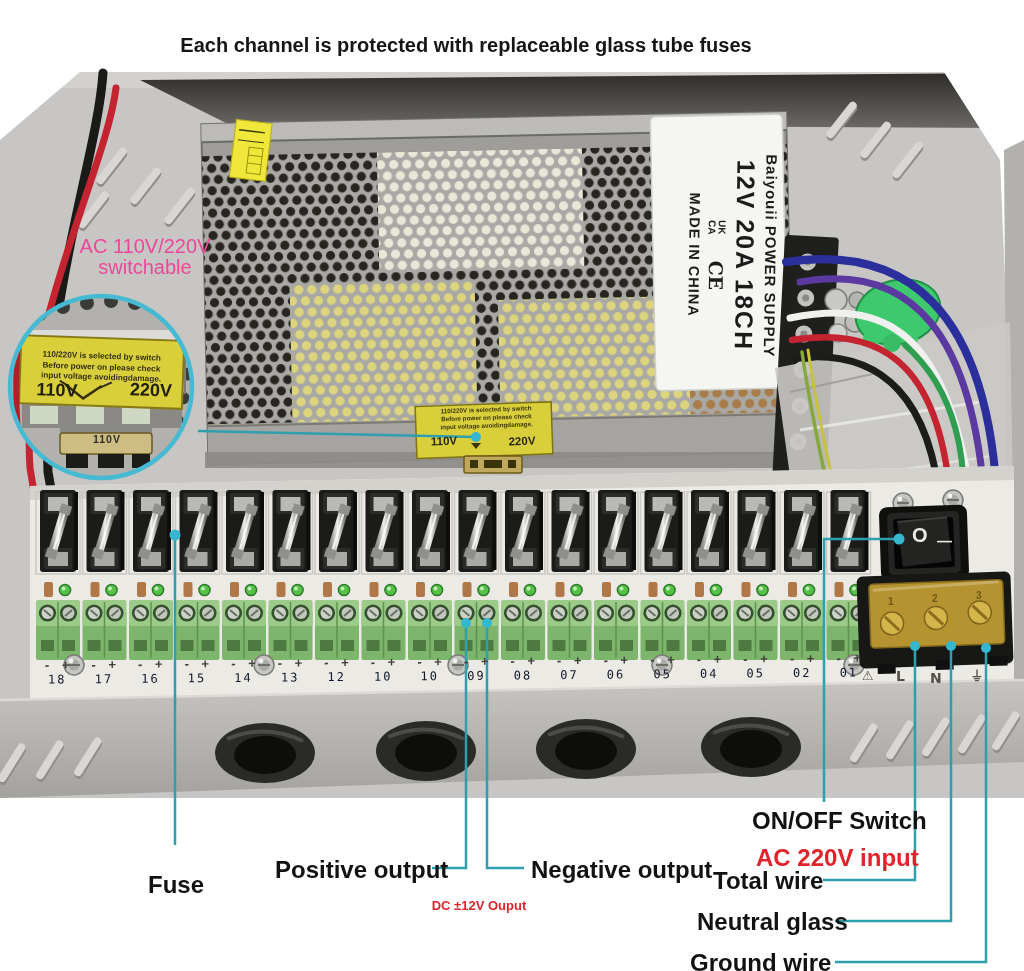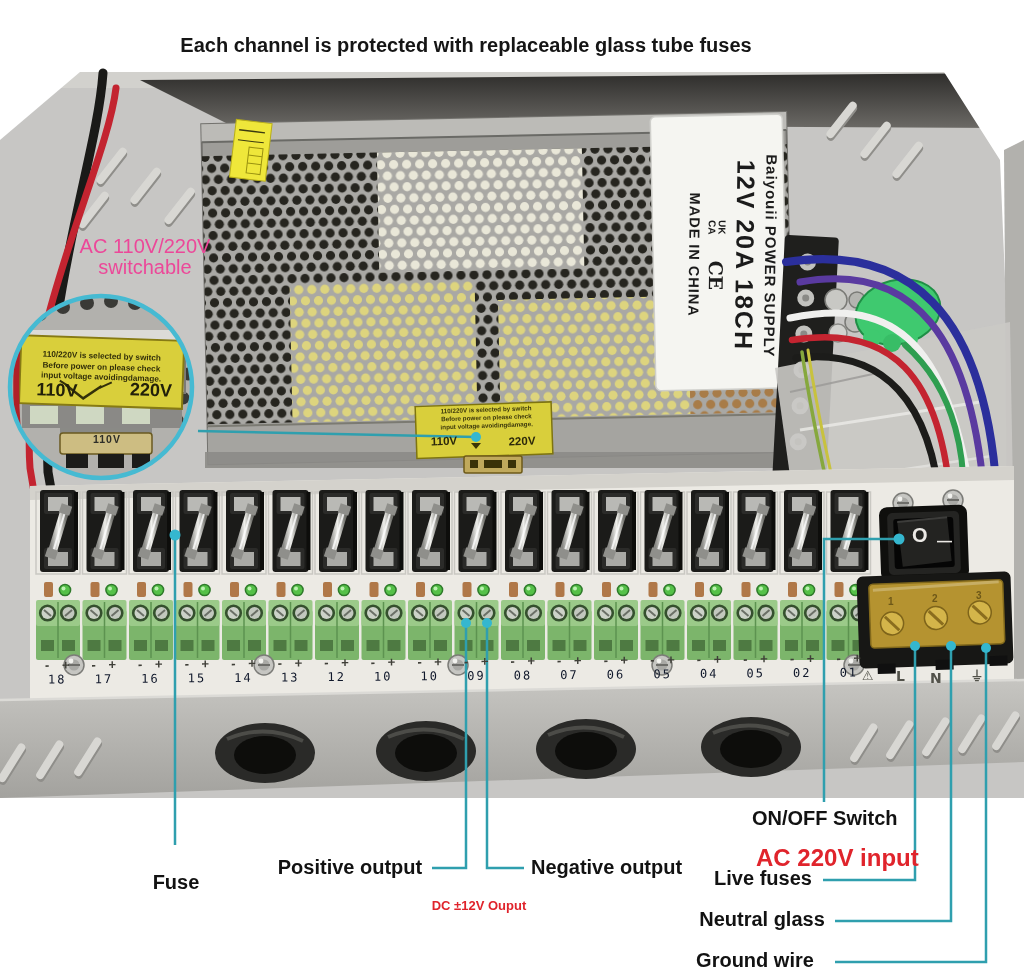--- a/index.html
+++ b/index.html
@@ -3,21 +3,21 @@
 <meta charset="utf-8">
 <style>
   html,body{margin:0;padding:0;background:#ffffff;}
   #stage{position:relative;width:1024px;height:971px;background:#fff;overflow:hidden;
          font-family:"Liberation Sans",sans-serif;}
   #photo-svg{position:absolute;left:0;top:0;z-index:1;}
   .ovl{position:absolute;z-index:3;white-space:nowrap;}
   .title1{left:0;top:2px;width:1024px;text-align:center;font-size:30px;font-weight:700;color:#101010;letter-spacing:.2px;}
   .title2{left:0;top:34px;width:932px;text-align:center;font-size:20px;font-weight:700;color:#151515;}
   .circ-lbl{left:60px;top:236px;width:170px;text-align:center;font-size:20px;line-height:21px;color:#ec4899;}
-  .lbl{font-size:20px;font-weight:700;color:#121212;}
+  .lbl{font-size:24px;font-weight:700;color:#121212;}
   .lbl.red{color:var(--red,#e0242c);}
   .ra{text-align:center;}
   
   .stick-big{left:27px;top:349px;width:150px;transform:rotate(2deg);transform-origin:0 0;
              text-align:center;font-size:8.2px;line-height:10.6px;font-weight:700;color:#33300a;}
   .vbig{font-size:18px;font-weight:700;color:#22200a;top:380px;}
   .fuse110{left:72px;top:433px;width:70px;text-align:center;font-size:10.5px;font-weight:700;
            color:#2e2e28;letter-spacing:1px;}
   
   .stick-sm{left:423px;top:408px;width:126px;transform:rotate(-2deg);transform-origin:0 0;
@@ -534,17 +534,17 @@
 <div class="ovl acnum" style="left:888px;top:596px;">1</div>
 <div class="ovl acnum" style="left:932px;top:593px;">2</div>
 <div class="ovl acnum" style="left:976px;top:590px;">3</div>
 
 <div class="ovl lbl" style="left:130px;top:871px;width:92px;text-align:center;">Fuse</div>
 <div class="ovl lbl ra" style="left:275px;top:856px;width:150px;">Positive output</div>
 <div class="ovl lbl" style="left:531px;top:856px;text-align:center;">Negative output</div>
 <div class="ovl lbl red" style="left:404px;top:898px;width:150px;text-align:center;font-size:13px;">DC ±12V Ouput</div>
 <div class="ovl lbl" style="left:752px;top:807px;width:140px;text-align:center;">ON/OFF Switch</div>
 <div class="ovl lbl red" style="left:756px;top:844px;width:136px;text-align:center;font-size:24px;">AC 220V input</div>
-<div class="ovl lbl ra" style="left:713px;top:867px;width:100px;">Live fuses</div>
+<div class="ovl lbl ra" style="left:713px;top:867px;width:100px;">Total wire</div>
 <div class="ovl lbl ra" style="left:697px;top:908px;width:130px;">Neutral glass</div>
 <div class="ovl lbl ra" style="left:690px;top:949px;width:130px;">Ground wire</div>
 
 </div>
 
 </body></html>

